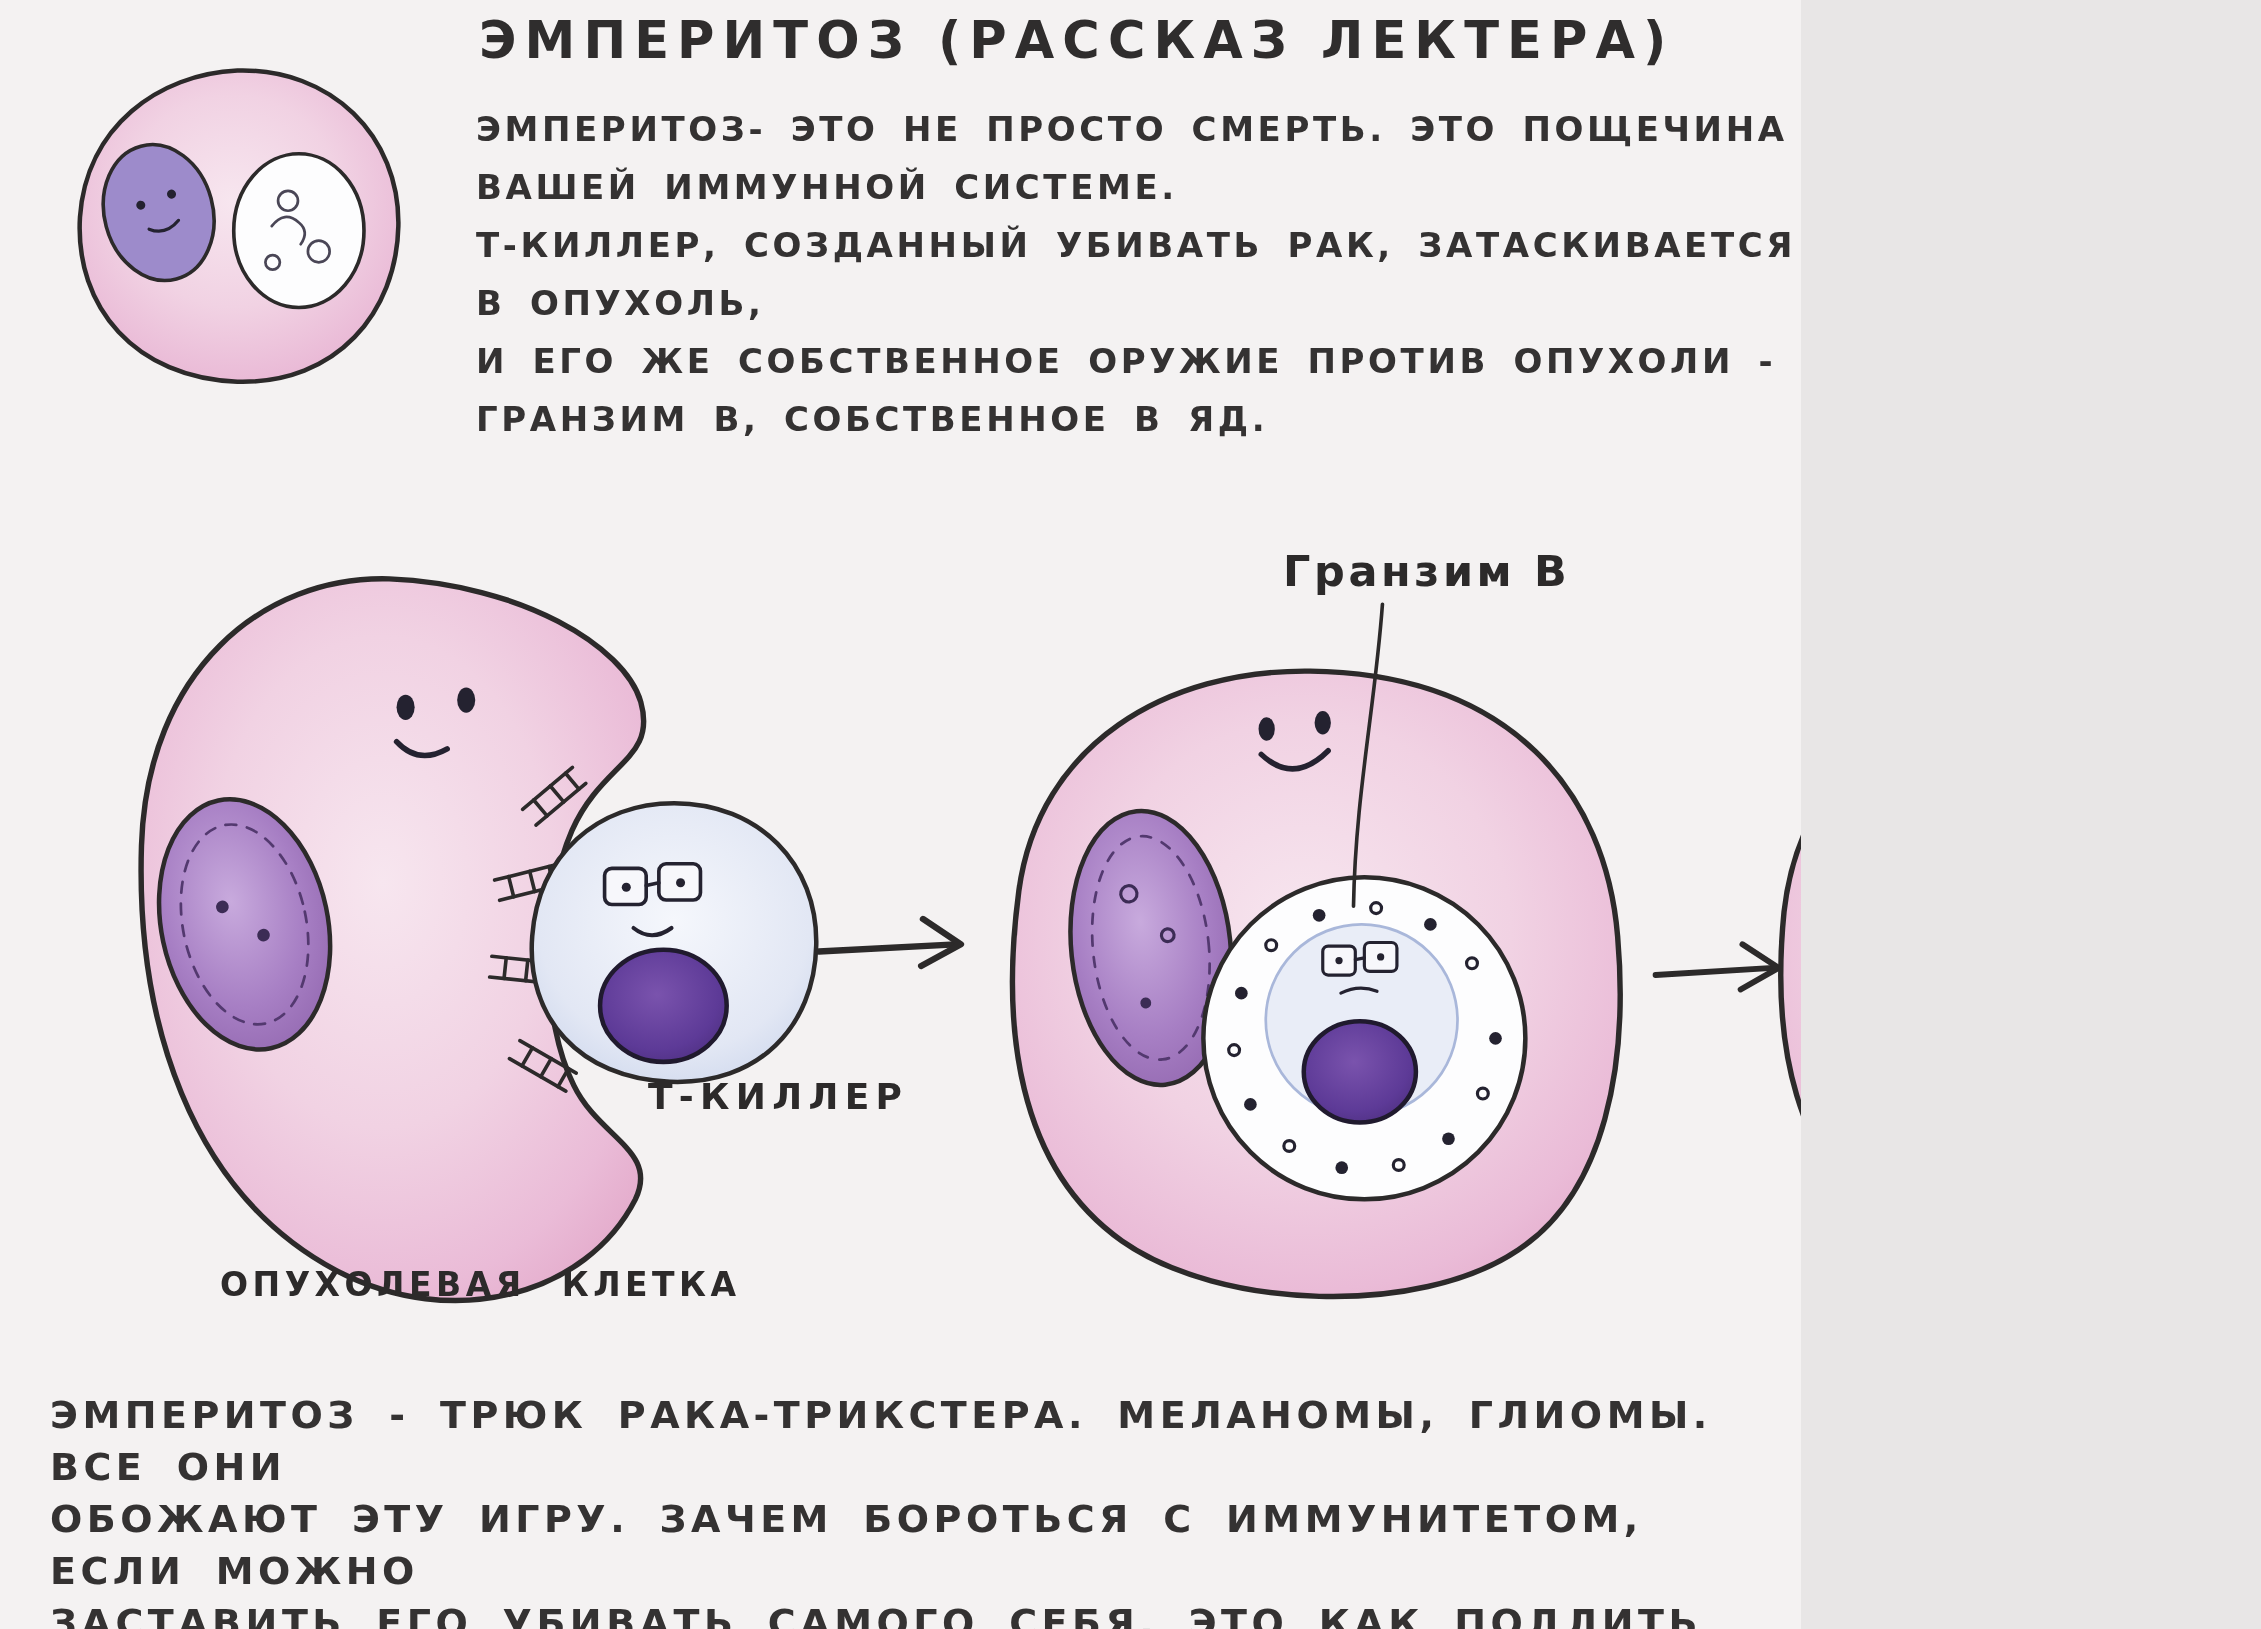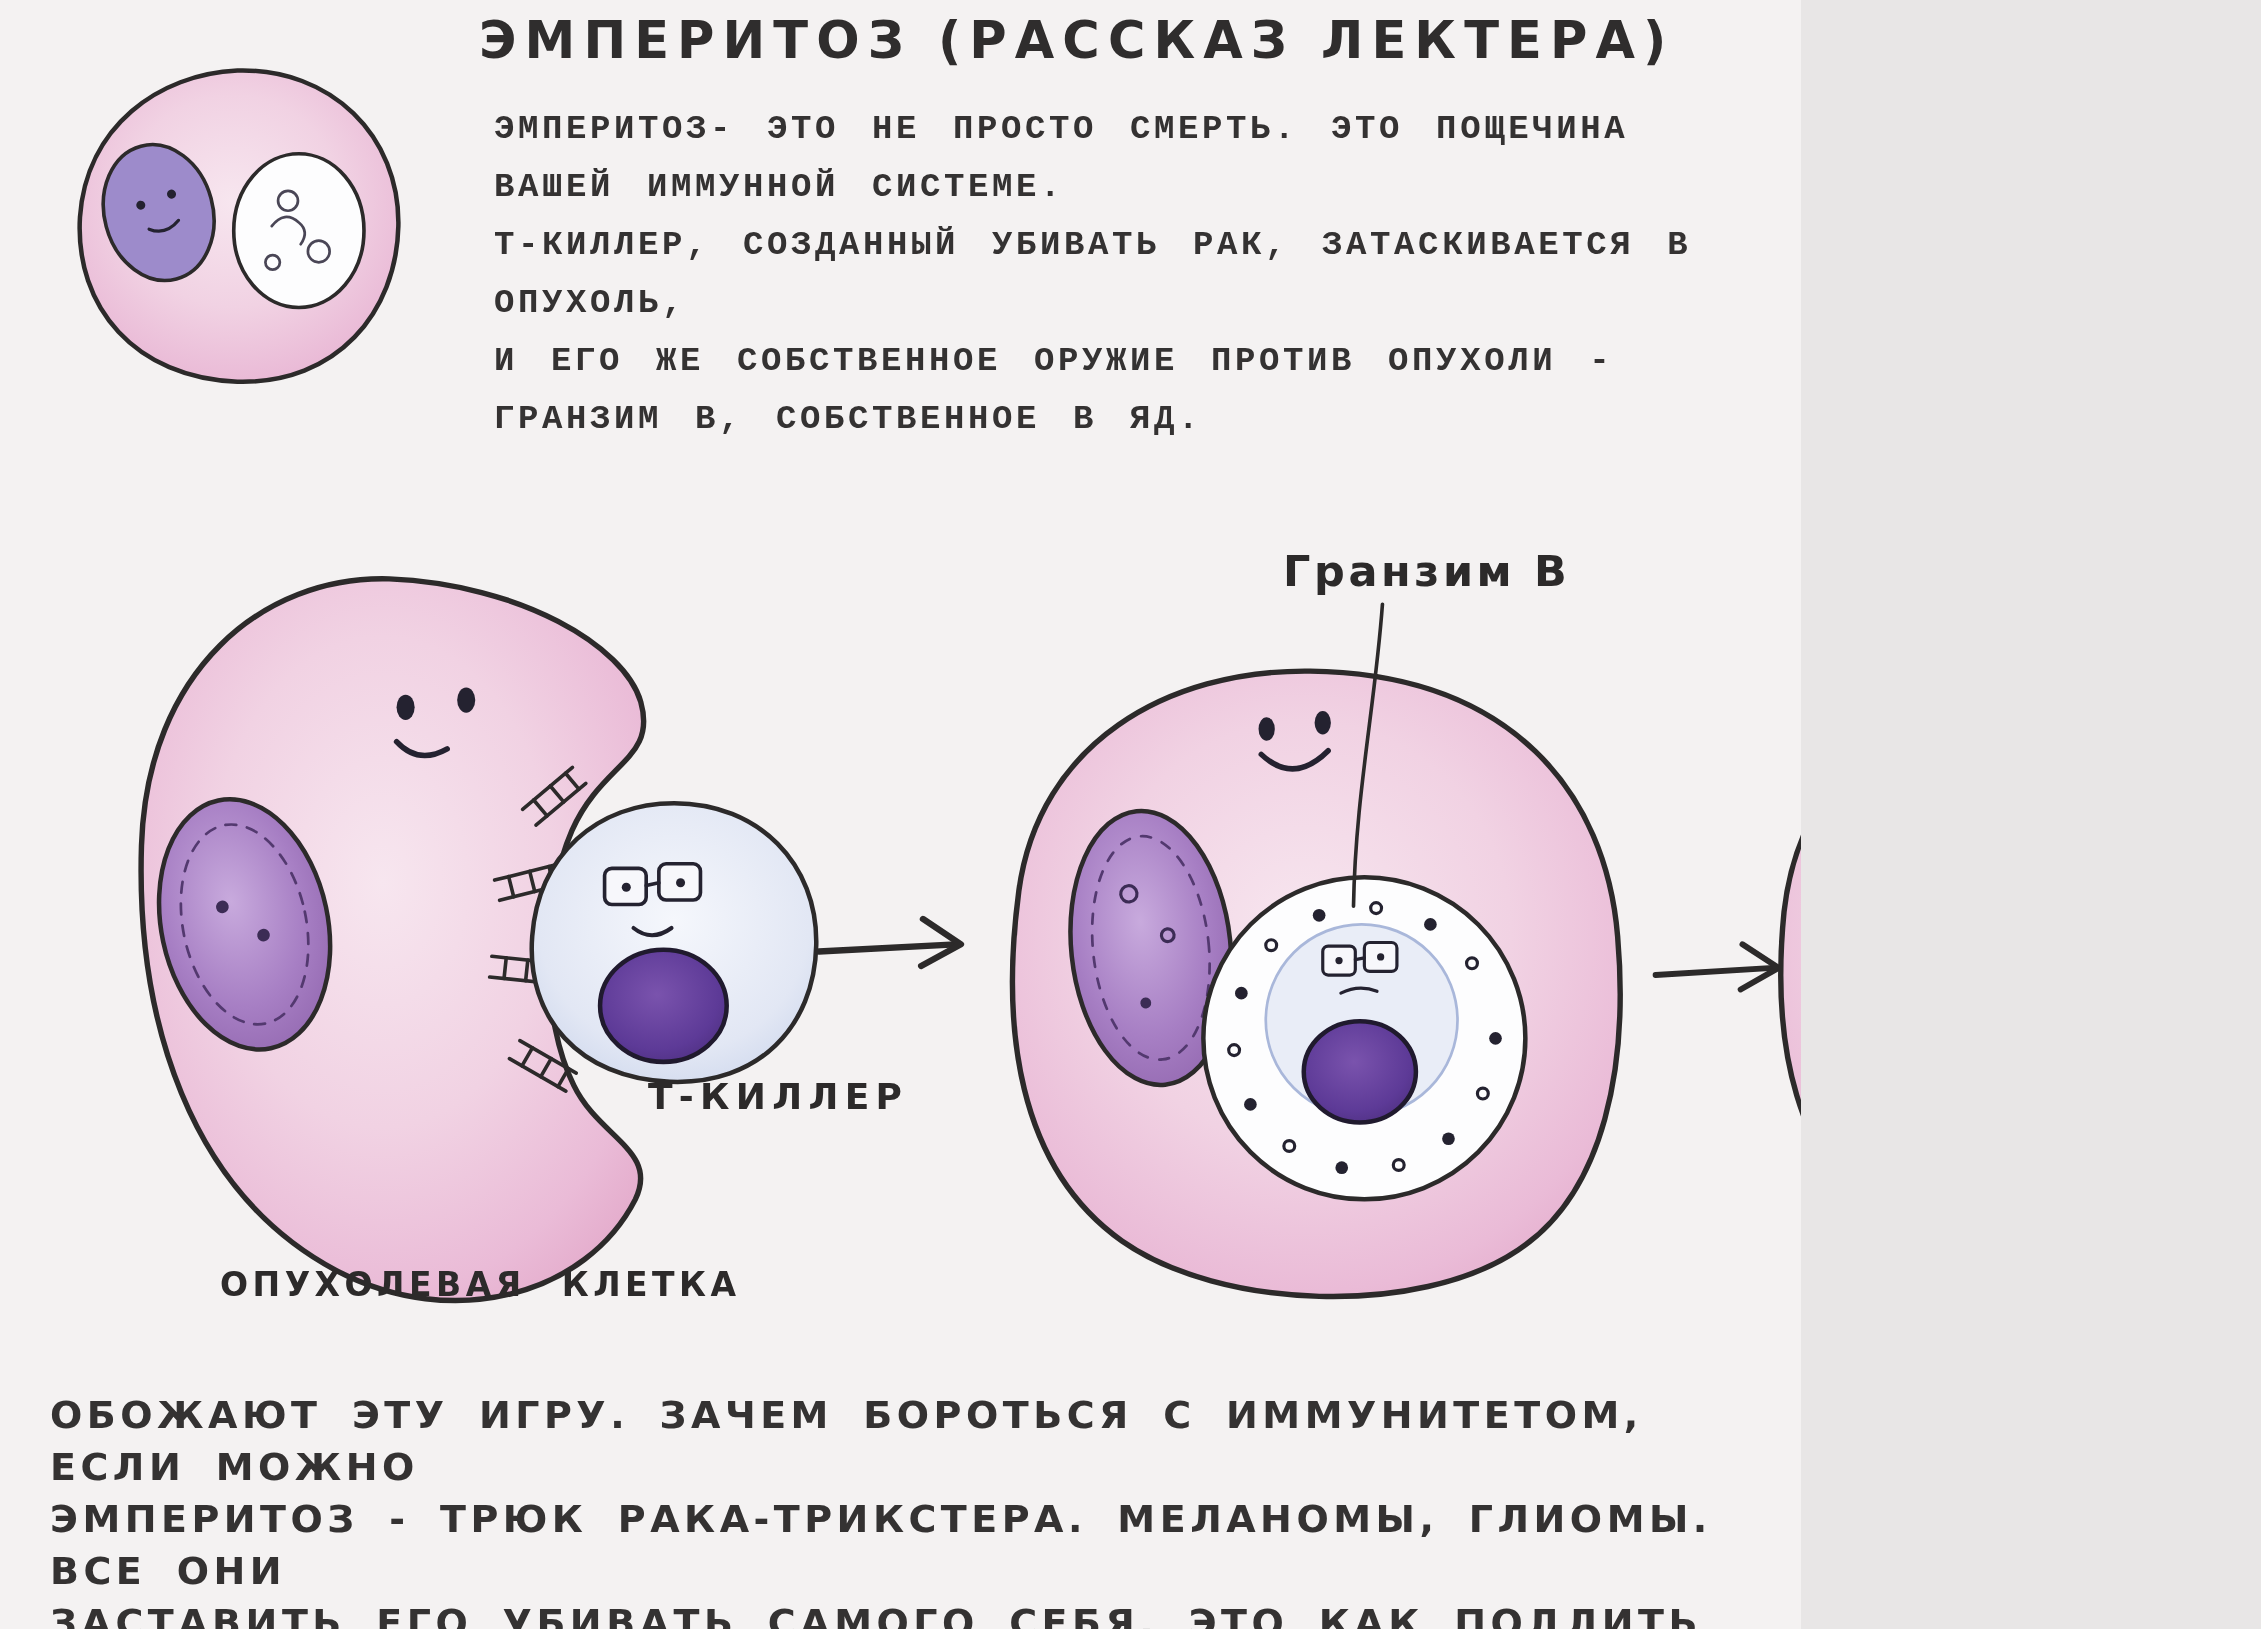--- a/index.html
+++ b/index.html
@@ -14,21 +14,21 @@
   .hand{
     position:absolute;
     color:#2f2d2d;
     white-space:nowrap;
     font-family:"DejaVu Sans", sans-serif;
   }
   .title{
     left:479px;top:11px;
     font-size:51px;letter-spacing:8.1px;font-weight:bold;
   }
-  .intro{position:absolute;left:494px;top:100px;font-family:Liberation Mono, monospace;}
+  .intro{position:absolute;left:476px;top:100px;}
   .intro .line{
     position:static;display:block;
     font-size:34px;line-height:58px;letter-spacing:3.6px;word-spacing:9px;
     font-weight:bold;color:#343232;
   }
   .outro{position:absolute;left:50px;top:1389px;}
   .outro .line{
     position:static;display:block;
     font-size:38px;line-height:52px;letter-spacing:4.5px;word-spacing:12.7px;
     font-weight:bold;color:#343232;
@@ -265,19 +265,19 @@
     <span class="line">И ЕГО ЖЕ СОБСТВЕННОЕ ОРУЖИЕ ПРОТИВ ОПУХОЛИ -</span>
     <span class="line">ГРАНЗИМ B, СОБСТВЕННОЕ В ЯД.</span>
   </div>
 
   <div class="hand lbl lbl-granzyme">Гранзим B</div>
   <div class="hand lbl lbl-apoptosis">Апоптоз</div>
   <div class="hand lbl lbl-tkiller">Т-КИЛЛЕР</div>
   <div class="hand lbl lbl-tumor">ОПУХОЛЕВАЯ КЛЕТКА</div>
 
   <div class="outro">
+    <span class="line">ЭМПЕРИТОЗ - ТРЮК РАКА-ТРИКСТЕРА. МЕЛАНОМЫ, ГЛИОМЫ. ВСЕ ОНИ</span>
     <span class="line">ОБОЖАЮТ ЭТУ ИГРУ. ЗАЧЕМ БОРОТЬСЯ С ИММУНИТЕТОМ, ЕСЛИ МОЖНО</span>
-    <span class="line">ЭМПЕРИТОЗ - ТРЮК РАКА-ТРИКСТЕРА. МЕЛАНОМЫ, ГЛИОМЫ. ВСЕ ОНИ</span>
     <span class="line">ЗАСТАВИТЬ ЕГО УБИВАТЬ САМОГО СЕБЯ. ЭТО КАК ПОДЛИТЬ ЯД, ВО ФЛЯГУ</span>
   </div>
 
 </div>
 
 
 </body></html>

